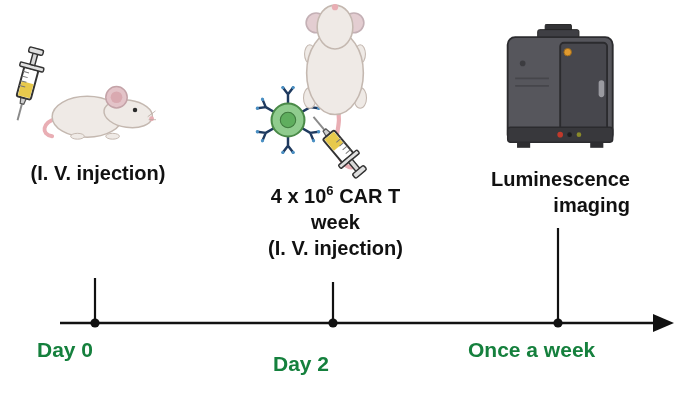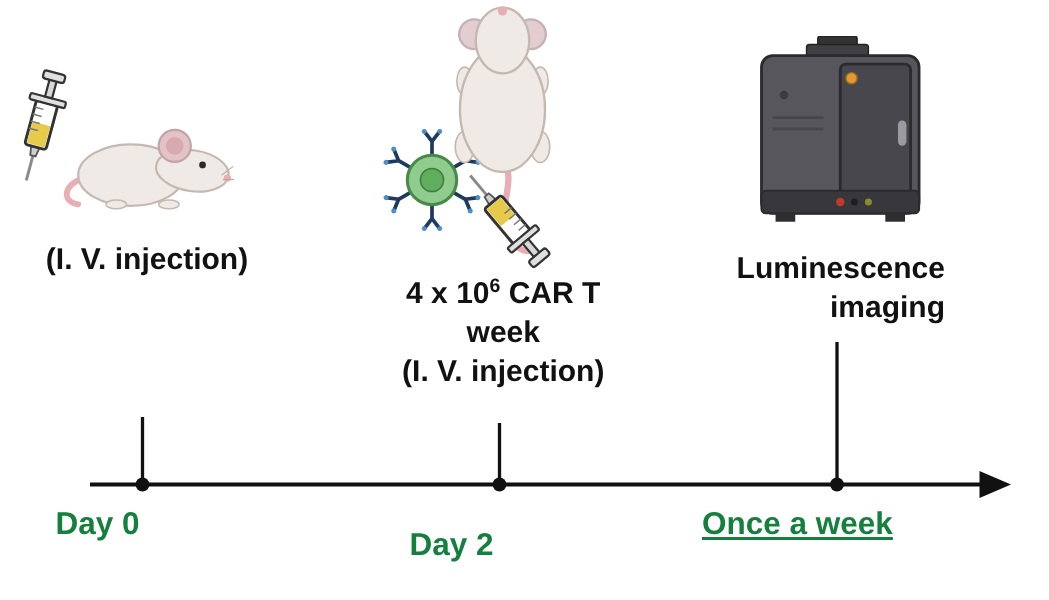--- a/index.html
+++ b/index.html
@@ -181,15 +181,15 @@
 
     <polygon points="653,314 674,323 653,332" fill="#111"></polygon>
 
     <circle cx="95" cy="323" r="4.6" fill="#111"></circle>
     <circle cx="333" cy="323" r="4.6" fill="#111"></circle>
     <circle cx="558" cy="323" r="4.6" fill="#111"></circle>
   </svg>
 
   <div class="tick-label" style="left:37px;top:338px;width:120px;">Day 0</div>
   <div class="tick-label" style="left:273px;top:352px;width:120px;">Day 2</div>
-  <div class="tick-label" style="left:468px;top:338px;width:180px;text-decoration:underline;">Once a week</div>
+  <div class="tick-label" style="left:468px;top:338px;width:180px;">Once a week</div>
 
 </div>
 
 </body></html>

